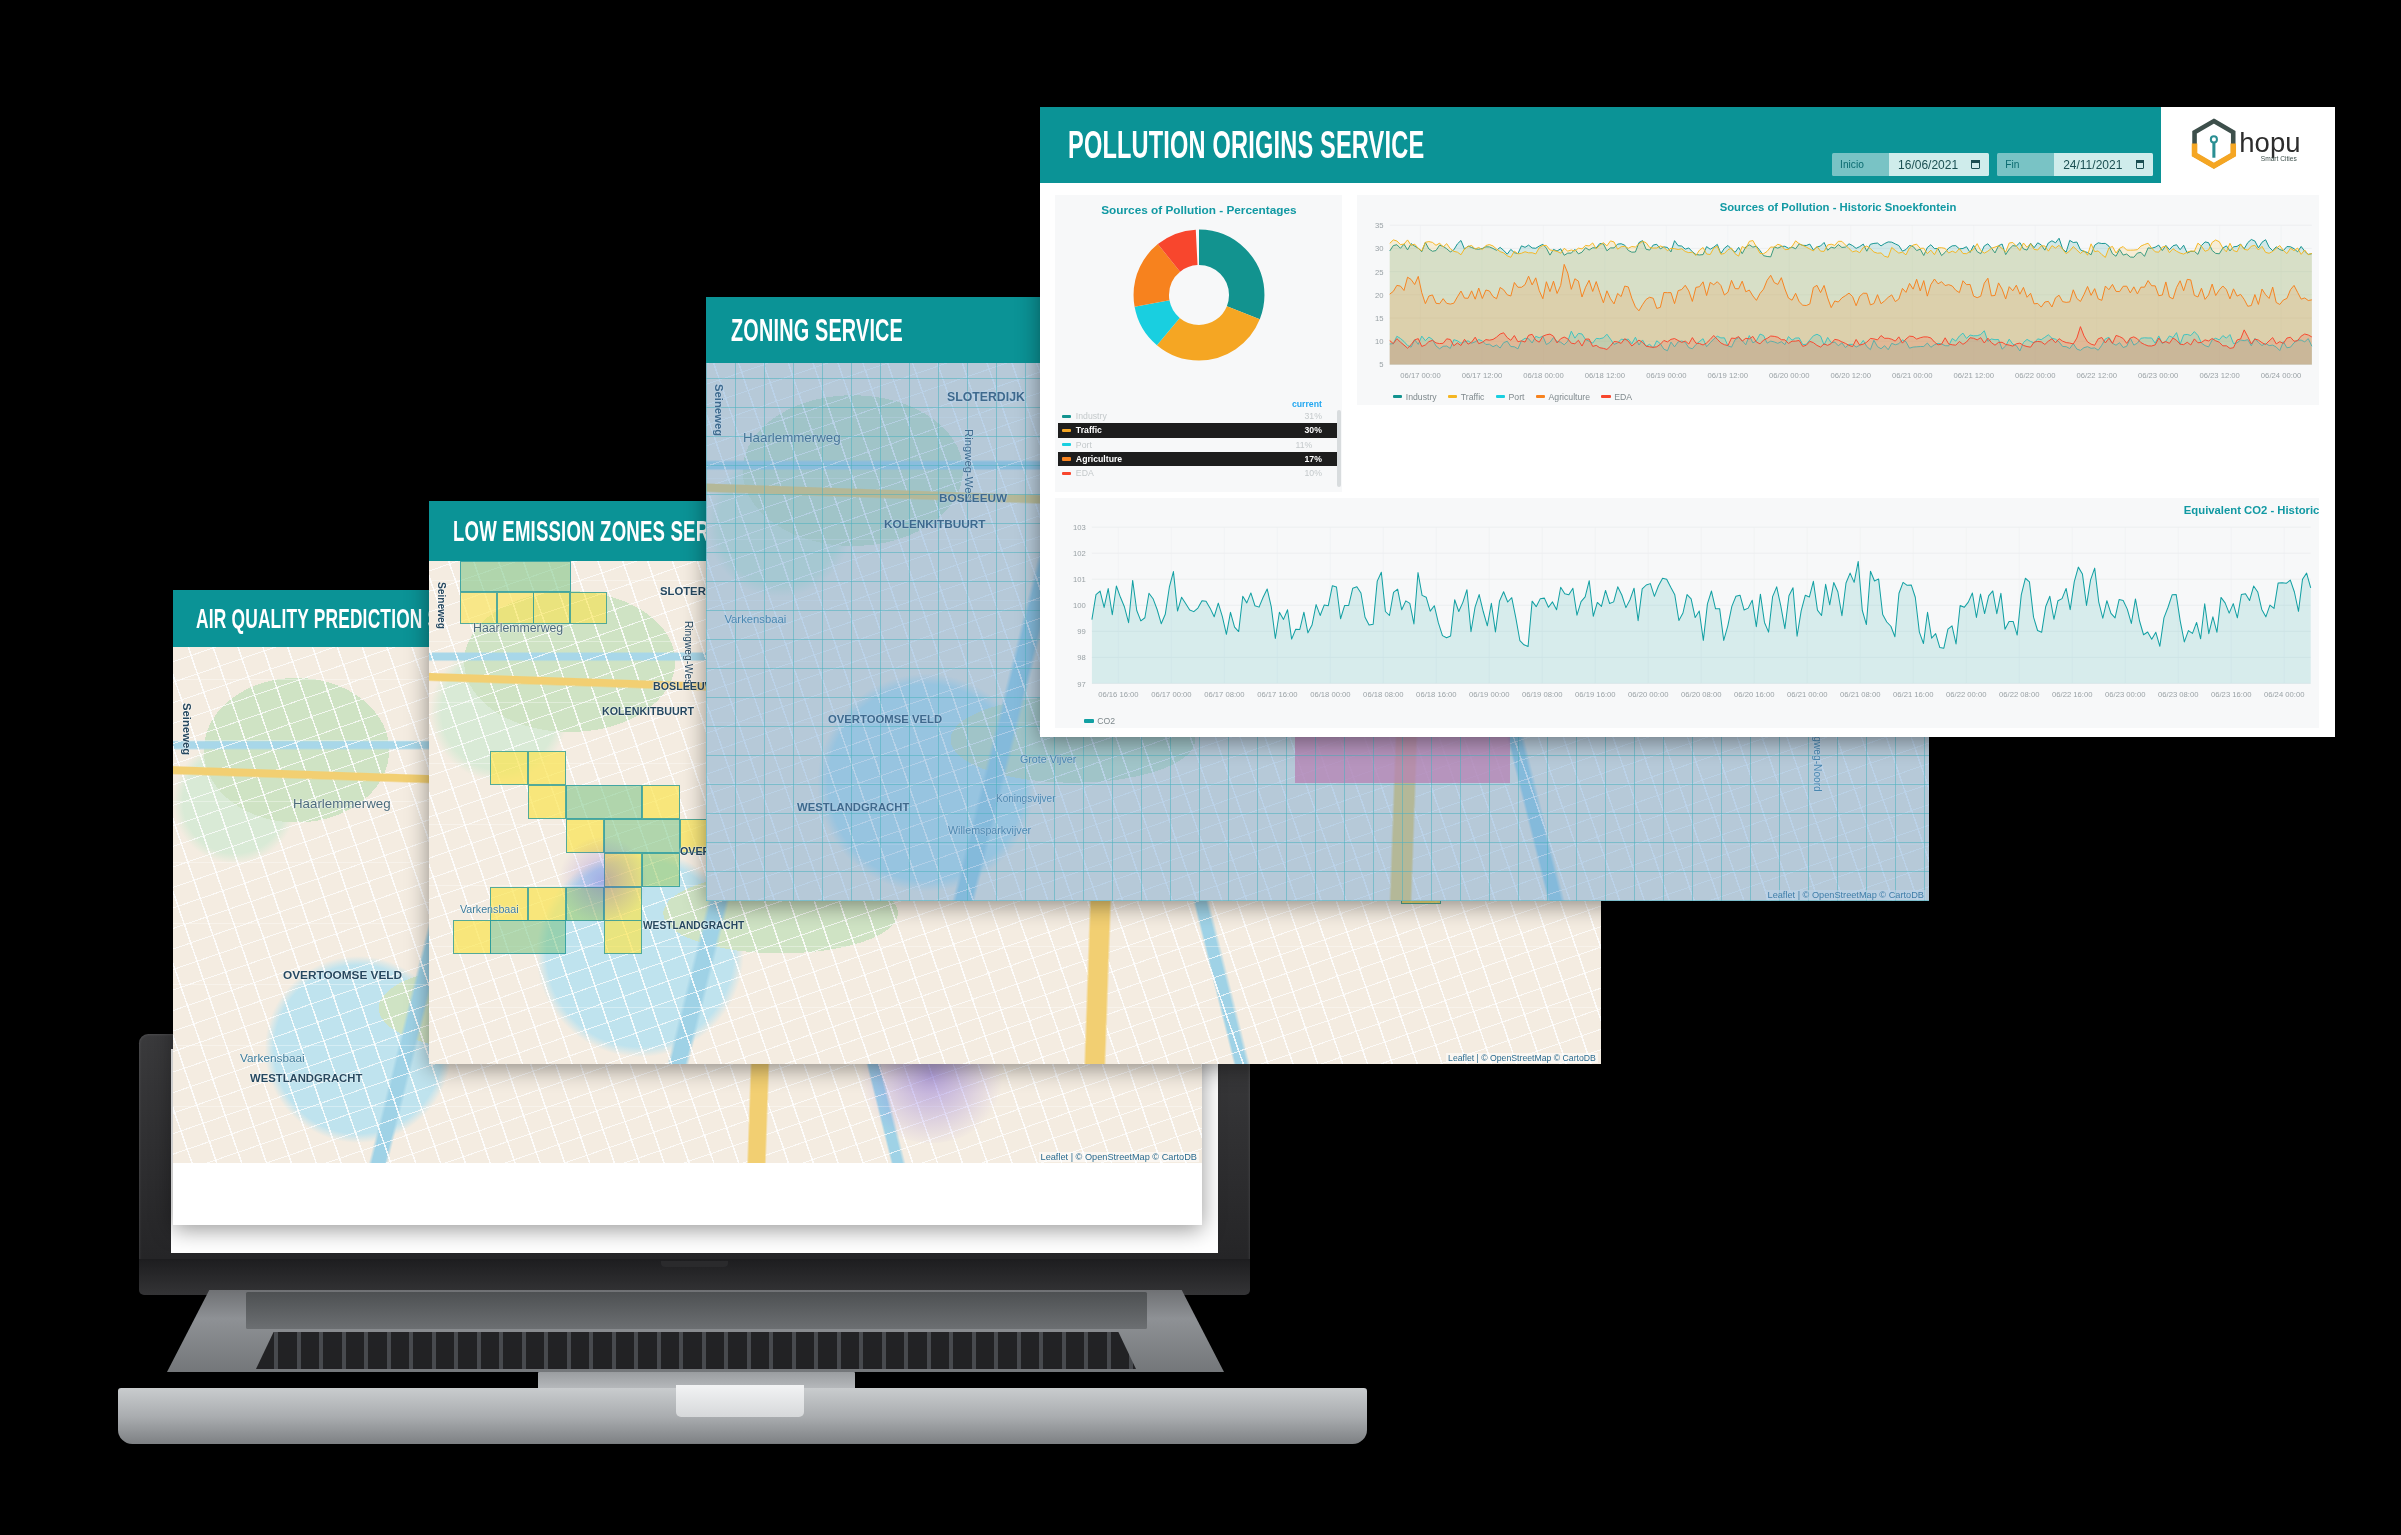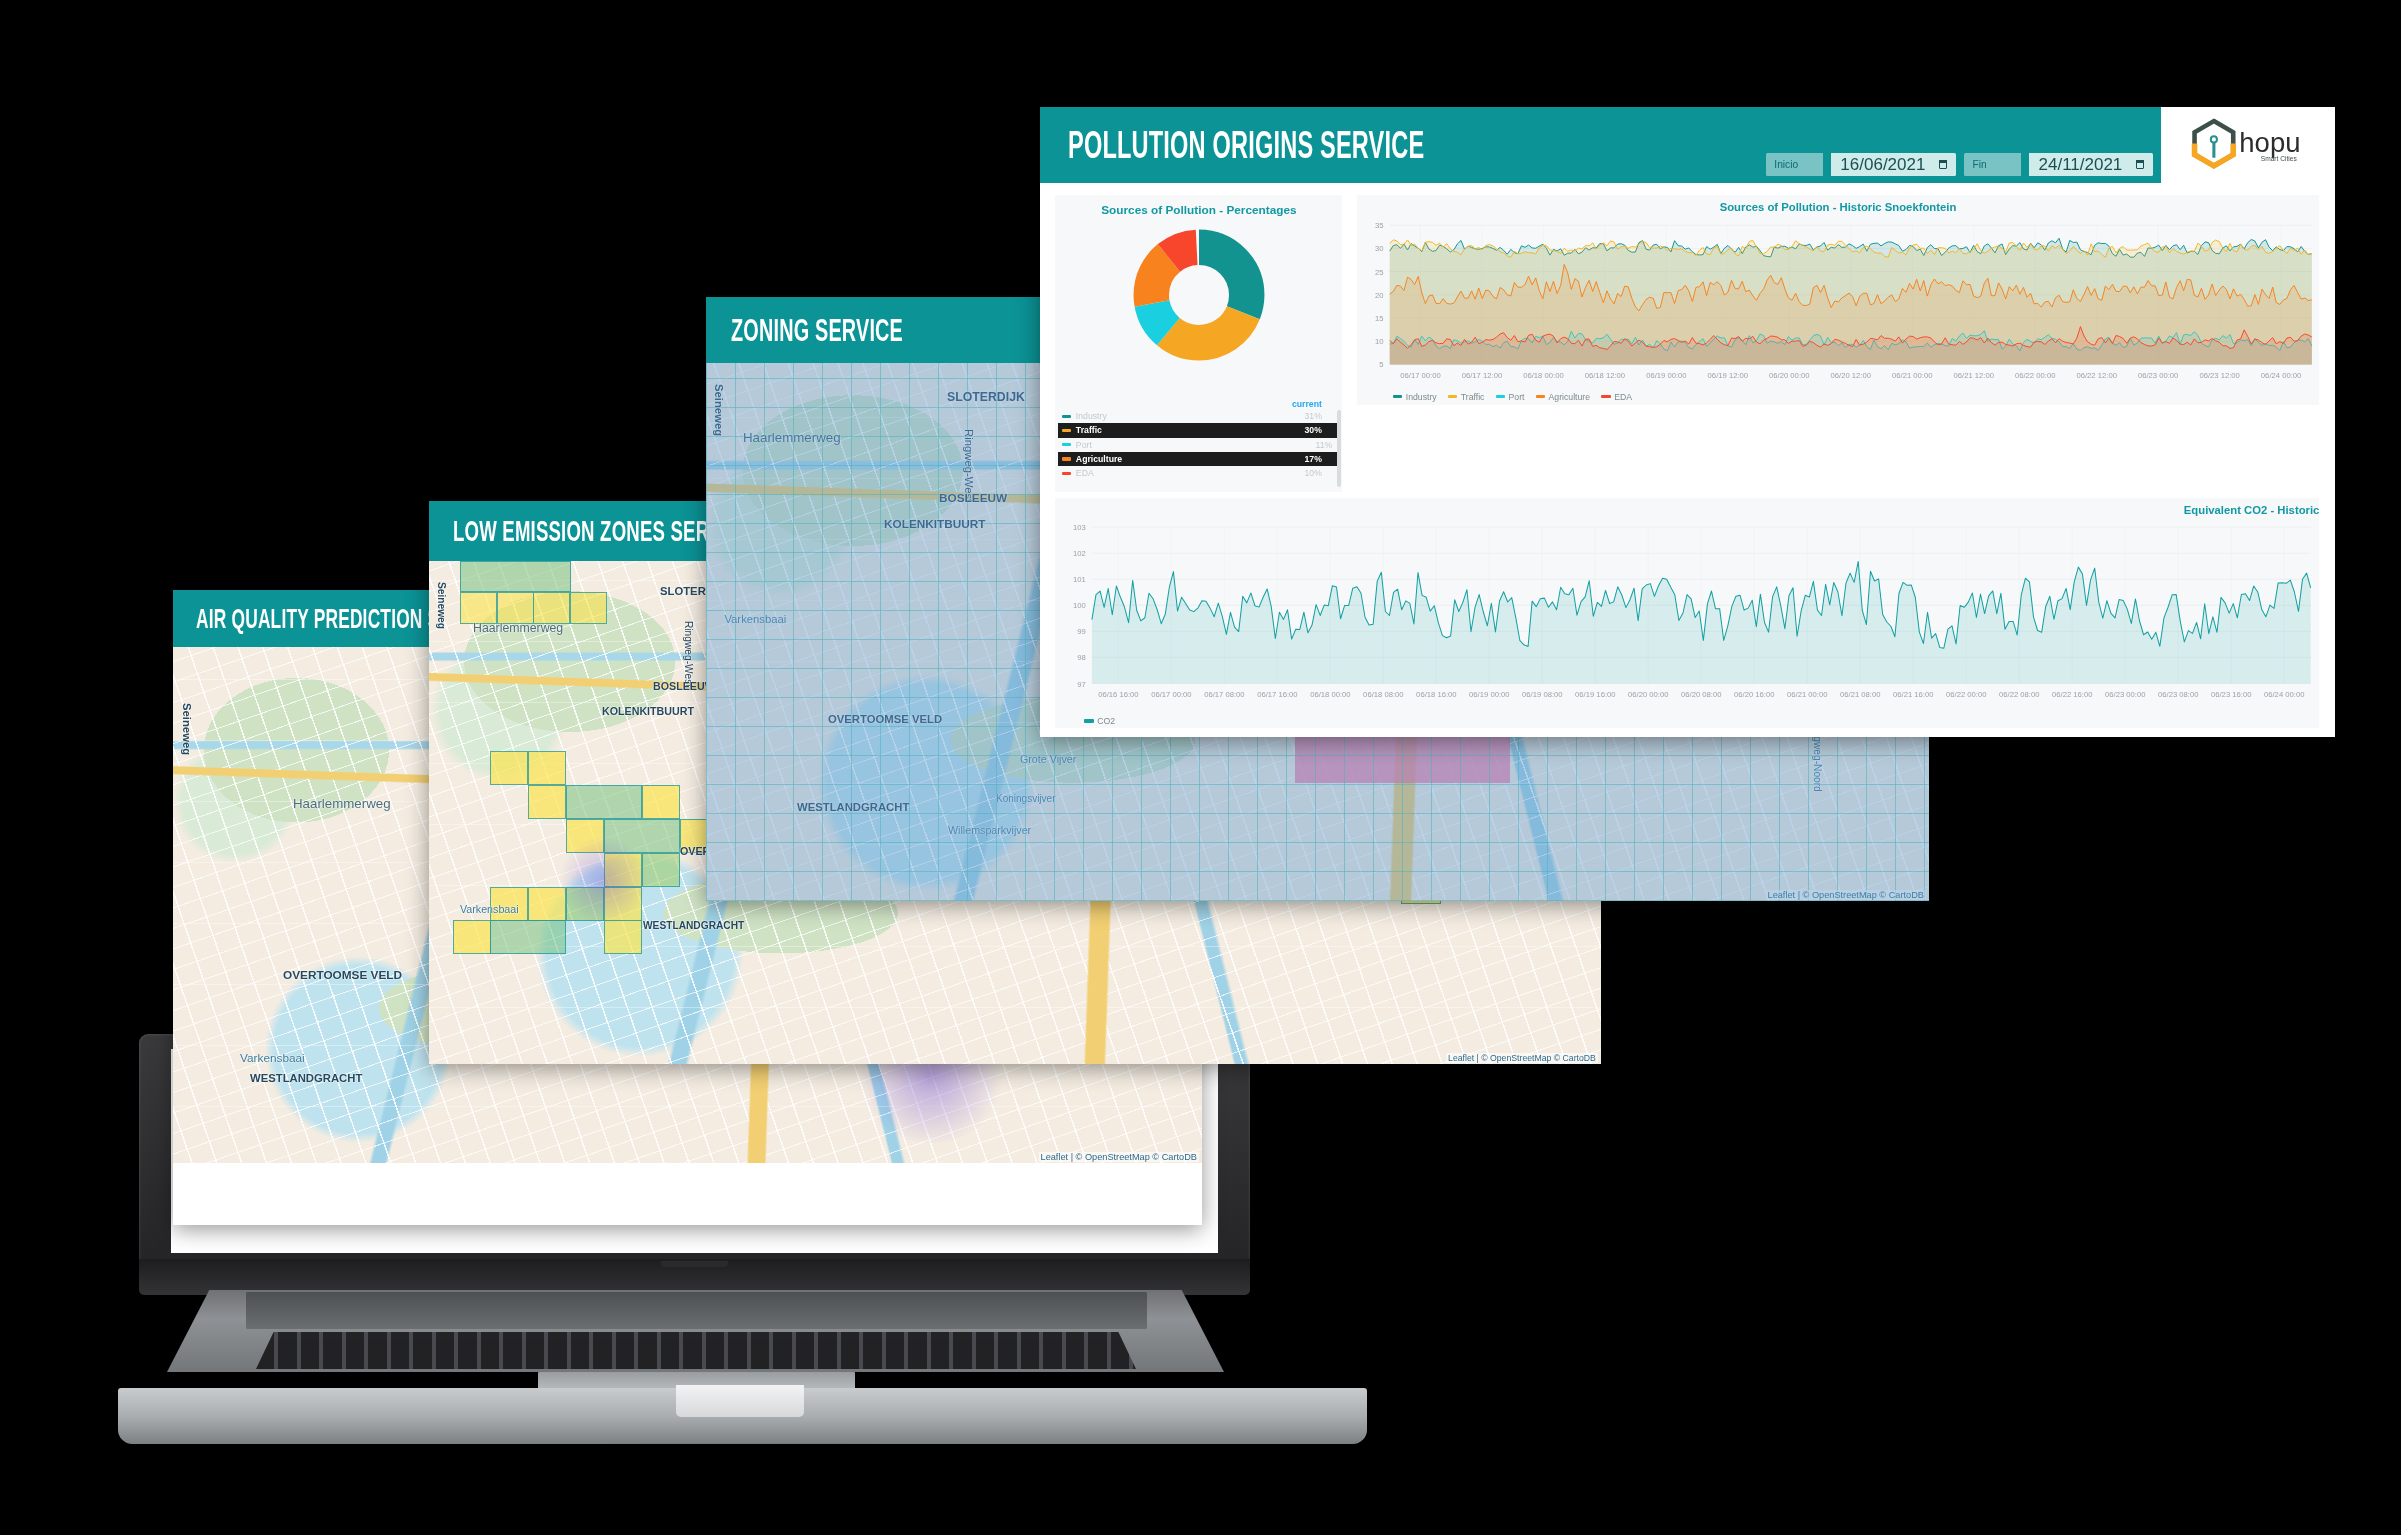--- a/index.html
+++ b/index.html
@@ -152,22 +152,22 @@
     position: absolute; right: 0; top: 0; width: 174px; height: 76px;
     background: #fff; display: flex; align-items: center; justify-content: center;
   }
   .datebar { position: absolute; right: 182px; bottom: 7.2px; display: flex; gap: 8.2px; }
   .datefield { display: flex; align-items: stretch; height: 22.5px; border-radius: 1.5px; overflow: hidden; }
   .datefield .lbl {
     background: rgba(255,255,255,.45); color: #0b6b70; font-size: 10.2px;
     display: flex; align-items: center; padding: 0 8.2px; min-width: 57px;
   }
   .datefield .val {
-    background: #cfeceb; color: #1b4f52; font-size: 17px;
-    display: flex; align-items: center; padding: 0 9.2px; gap: 13.3px; margin-left: 8px;
+    background: #cfeceb; color: #1b4f52; font-size: 12px;
+    display: flex; align-items: center; padding: 0 9.2px; gap: 13.3px;
   }
   .cal-ico { width: 8.2px; height: 9.2px; border: 1px solid #1b4f52; border-radius: 1px; position: relative; }
   .cal-ico::before { content:""; position:absolute; left:-1px; top:-1px; right:-1px; height:2.6px; background:#1b4f52; }
 
   .panel-title {
     text-align: center; color: #1199a3; font-weight: 700;
     font-family: "Liberation Sans", sans-serif;
   }
   .chart-legend { display: flex; gap: 11.3px; align-items: center; }
   .chart-legend .item { display: flex; gap: 3.6px; align-items: center; color: #7f898d; font-size: 8.7px; }
@@ -399,21 +399,21 @@
         <span style="padding-right:14.3px">31%</span>
       </div>
       <div class="lgrow hl">
         <span class="swatch" style="background:#f5a623"></span>
         <span class="nm">Traffic</span>
         <span style="padding-right:14.3px">30%</span>
       </div>
       <div class="lgrow dim">
         <span class="swatch" style="background:#19cfe0"></span>
         <span class="nm">Port</span>
-        <span style="padding-right:4px">11%</span>
+        <span style="padding-right:24px">11%</span>
       </div>
       <div class="lgrow hl">
         <span class="swatch" style="background:#f7821e"></span>
         <span class="nm">Agriculture</span>
         <span style="padding-right:14.3px">17%</span>
       </div>
       <div class="lgrow dim">
         <span class="swatch" style="background:#f8462d"></span>
         <span class="nm">EDA</span>
         <span style="padding-right:14.3px">10%</span>

